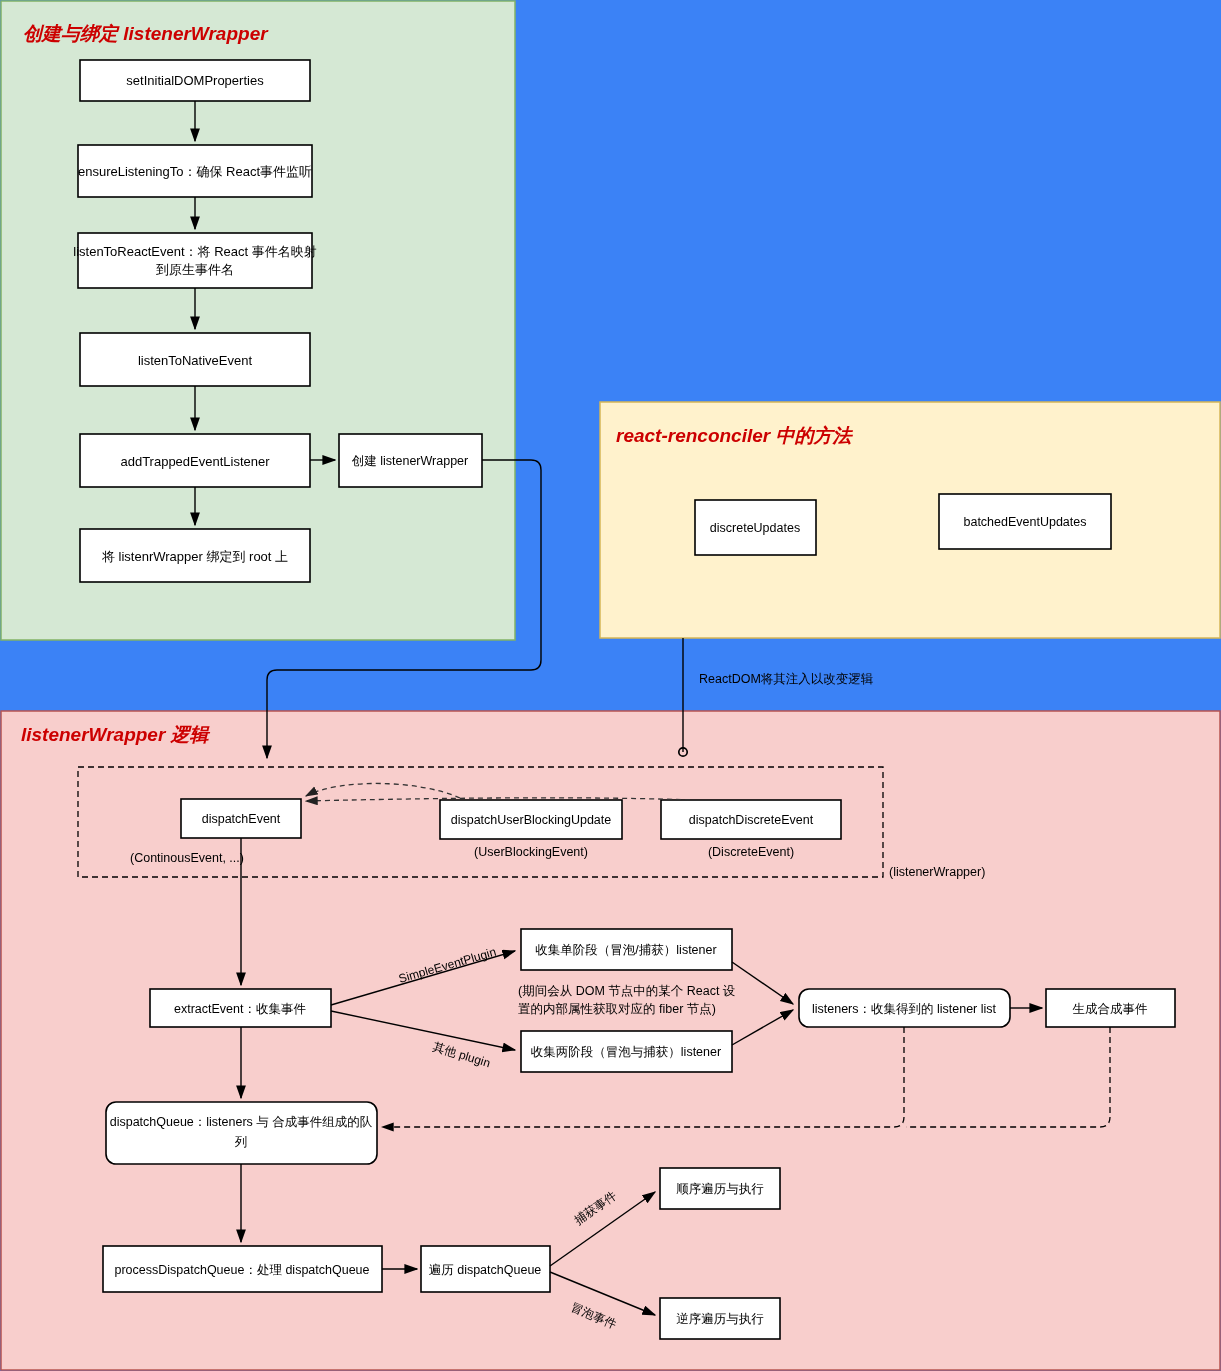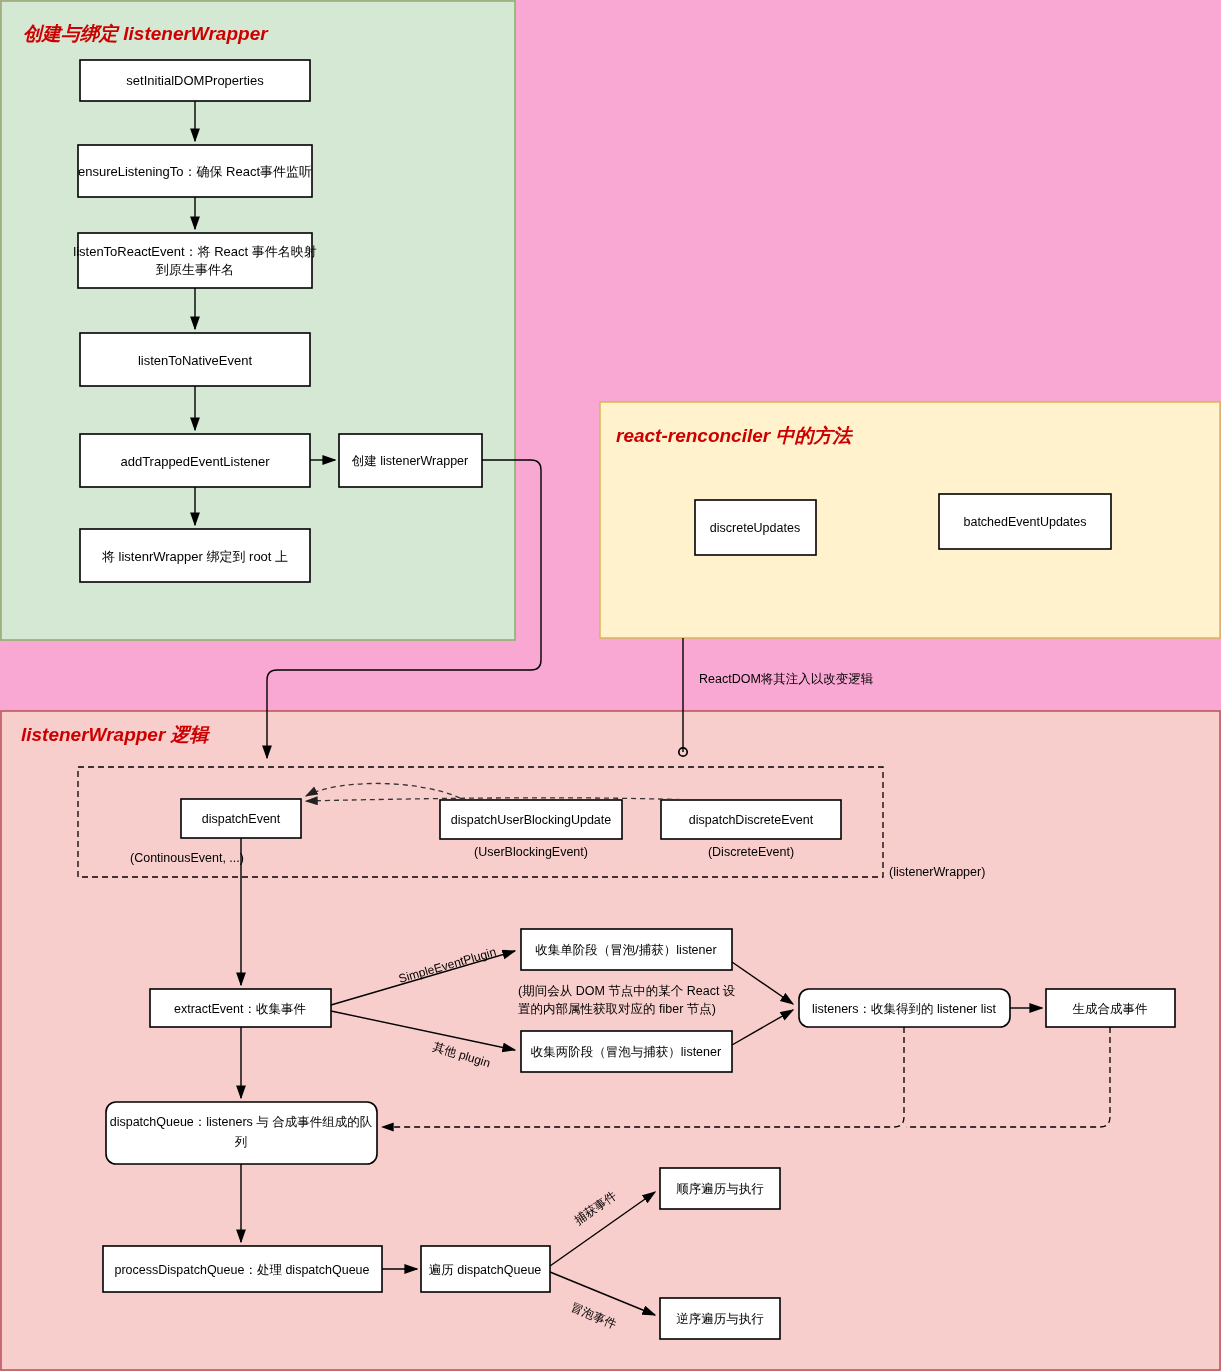--- a/index.html
+++ b/index.html
@@ -1,17 +1,17 @@
 <!DOCTYPE html>
 <html><head>
 <meta charset="utf-8">
 <style>
   html,body{margin:0;padding:0;background:#ffffff;}
   body{font-family:"Liberation Sans","DejaVu Sans",sans-serif;}
-  #stage{position:relative;width:1221px;height:1371px;background:#f9a8d4;overflow:hidden;}
+  #stage{position:relative;width:1221px;height:1371px;background:#3b82f6;overflow:hidden;}
   svg.diagram{position:absolute;left:0;top:0;width:1221px;height:1371px;}
   .grp-title{font-style:italic;font-weight:bold;font-size:19px;fill:#cc0000;}
   .node-txt{font-size:13px;fill:#000;}
   .node-txt-sm{font-size:12.5px;fill:#000;}
   .edge-lbl{font-size:12px;fill:#000;}
   .ann{font-size:12.5px;fill:#000;}
   .box{fill:#ffffff;stroke:#000000;stroke-width:1.6;}
   .boxr{fill:#ffffff;stroke:#000000;stroke-width:1.6;rx:10;ry:10;}
   .ln{stroke:#000;stroke-width:1.4;fill:none;}
   .lnd{stroke:#333;stroke-width:1.3;fill:none;stroke-dasharray:5 4;}

